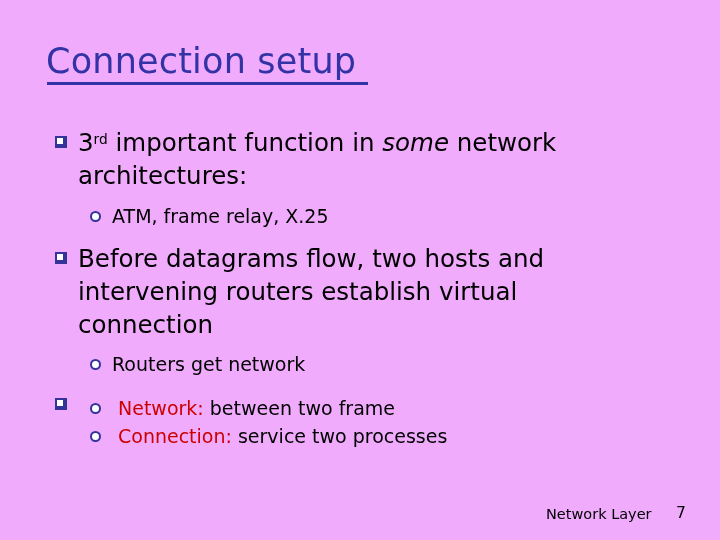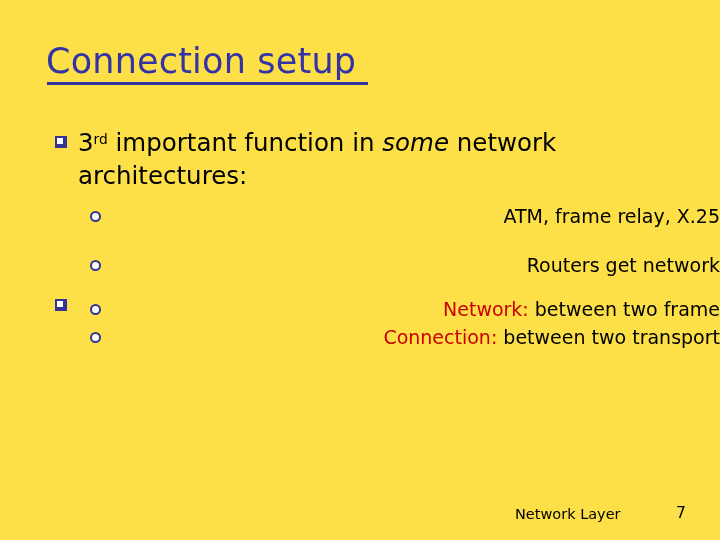--- a/index.html
+++ b/index.html
@@ -12,21 +12,21 @@
     height: 540px;
     overflow: hidden;
     font-family: "DejaVu Sans", sans-serif;
     -webkit-font-smoothing: none;
   }
 
   .slide {
     position: relative;
     width: 720px;
     height: 540px;
-    background: #fde047;
+    background: #f0abfc;
   }
 
   
   .slide-title {
     position: absolute;
     left: 46px;
     top: 41px;
     font-family: "DejaVu Sans", sans-serif;
     font-size: 35px;
     line-height: 40px;
@@ -66,21 +66,20 @@
     max-width: 570px;
   }
 
   .lvl2 {
     position: relative;
     padding-left: 112px;
     font-size: 19px;
     line-height: 28px;
     color: #000000;
     font-family: "DejaVu Sans", sans-serif;
-    text-align: right;
   }
 
   
   .bullet-square {
     position: absolute;
     left: 55px;
     top: 10px;
     width: 12px;
     height: 12px;
     box-sizing: border-box;
@@ -100,38 +99,39 @@
     border: 2px solid #333399;
     border-radius: 50%;
     background: #ffffff;
   }
 
   .em {
     font-style: italic;
   }
   .red {
     color: #cc0000;
+    margin-left: 6px;
   }
   sup.ord {
     font-size: 0.56em;
     vertical-align: 0.52em;
     line-height: 0;
   }
 
   
   .gap-a { height: 10px; }
   .gap-b { height: 12px; }
   .gap-c { height: 9px; }
   .gap-d { height: 10px; }
   .gap-e { height: 6px; }
 
   
   .footer-label {
     position: absolute;
-    left: 515px;
+    left: 546px;
     top: 505px;
     font-size: 14.5px;
     line-height: 18px;
     color: #000000;
     font-family: "DejaVu Sans", sans-serif;
     white-space: nowrap;
   }
   .footer-page {
     position: absolute;
     left: 676px;
@@ -159,44 +159,48 @@
 
     <div class="gap-a"></div>
 
     <div class="lvl2">
       <span class="bullet-circle"></span>
       <span>ATM, frame relay, X.25</span>
     </div>
 
     <div class="gap-b"></div>
 
-
-    <div class="gap-c"></div>
-
-    <div class="lvl2">
-      <span class="bullet-circle"></span>
-      <span>Routers get network</span>
-    </div>
-
-    <div class="gap-d"></div>
-
     <div class="lvl1">
       <span class="bullet-square"></span>
+      <span class="text">Before datagrams flow, two hosts and intervening routers establish virtual connection</span>
+    </div>
+
+    <div class="gap-c"></div>
+
+    <div class="lvl2">
+      <span class="bullet-circle"></span>
+      <span>Routers get network</span>
+    </div>
+
+    <div class="gap-d"></div>
+
+    <div class="lvl1">
+      <span class="bullet-square"></span>
     </div>
 
     <div class="gap-e"></div>
 
     <div class="lvl2">
       <span class="bullet-circle"></span>
       <span class="red">Network:</span><span> between two frame</span>
     </div>
 
     <div class="lvl2">
       <span class="bullet-circle"></span>
-      <span class="red">Connection:</span><span> between two transport</span>
+      <span class="red">Connection:</span><span> service two processes</span>
     </div>
 
   </div>
 
   <div class="footer-label">Network Layer</div>
   <div class="footer-page">7</div>
 
 </div>
 
 </body></html>

